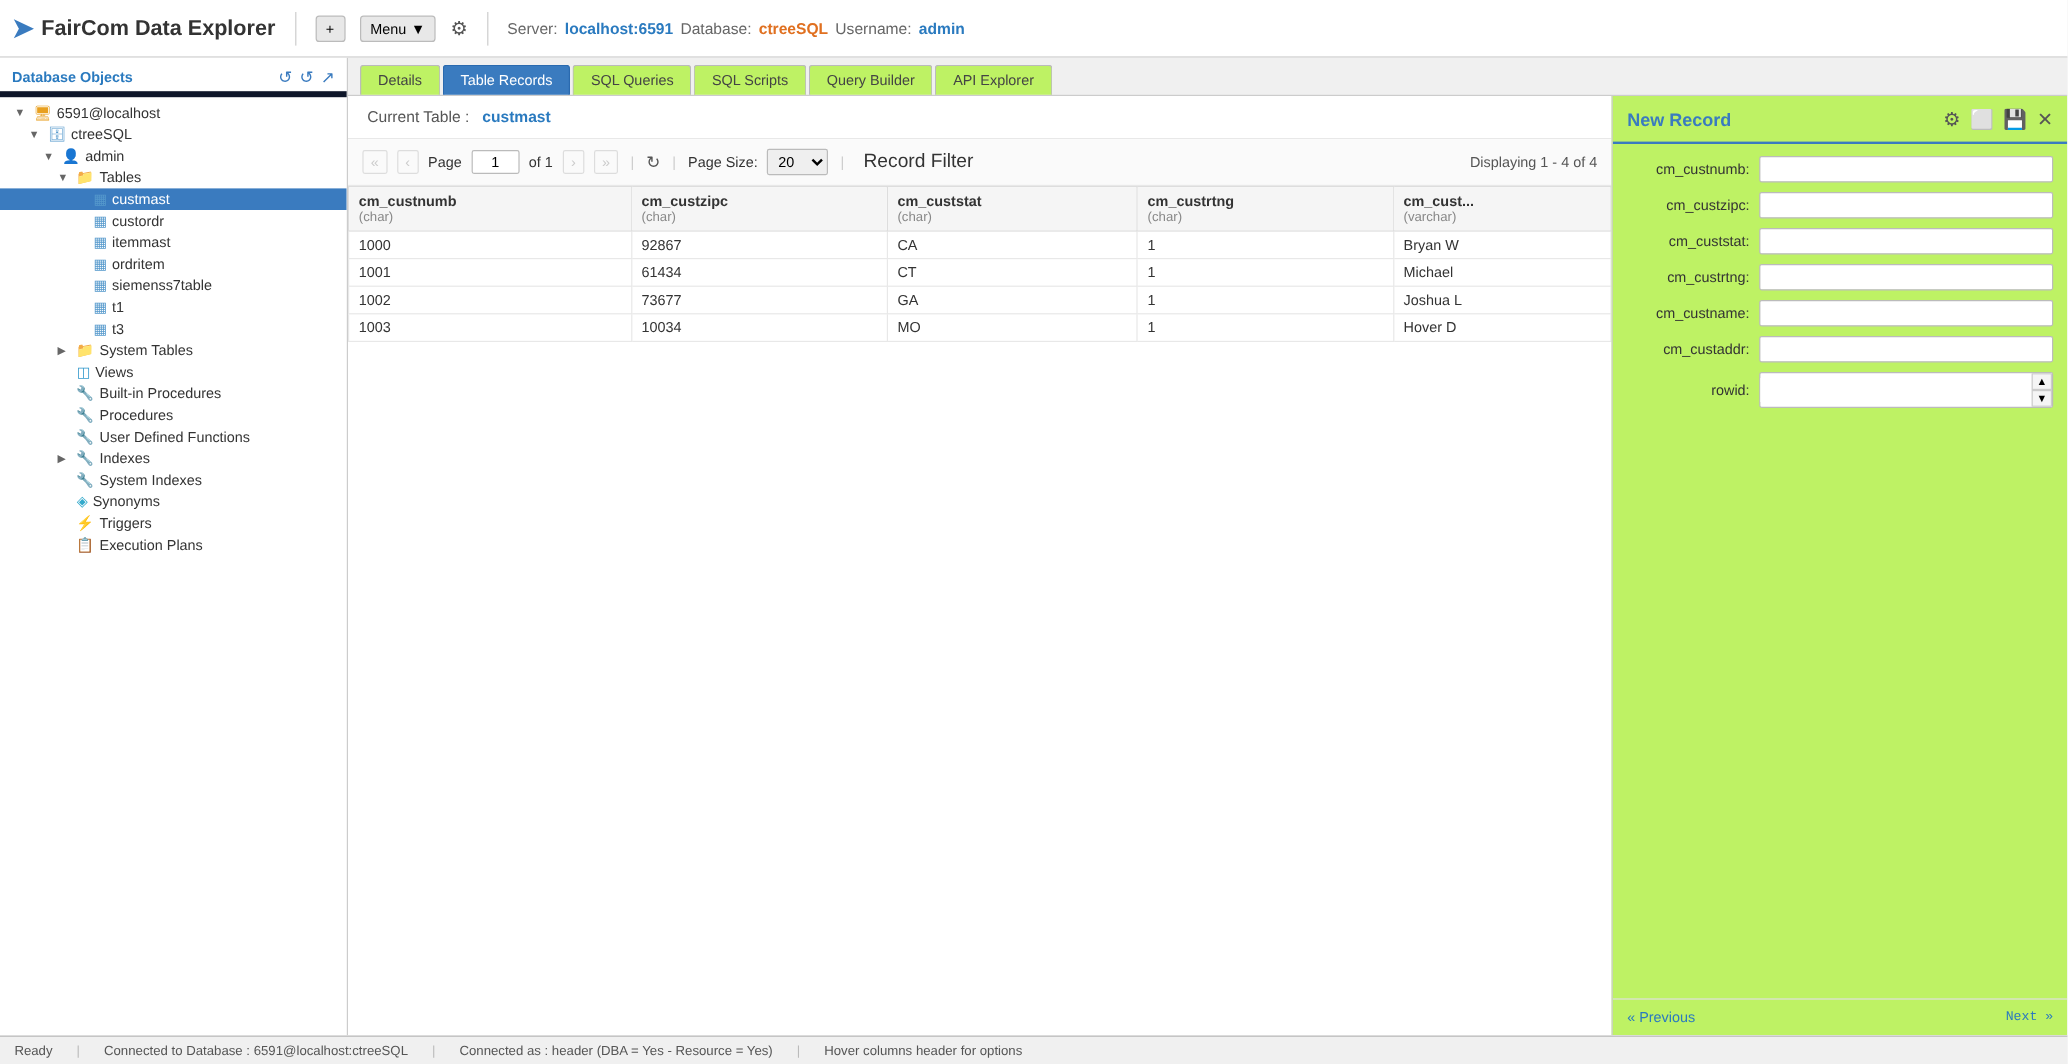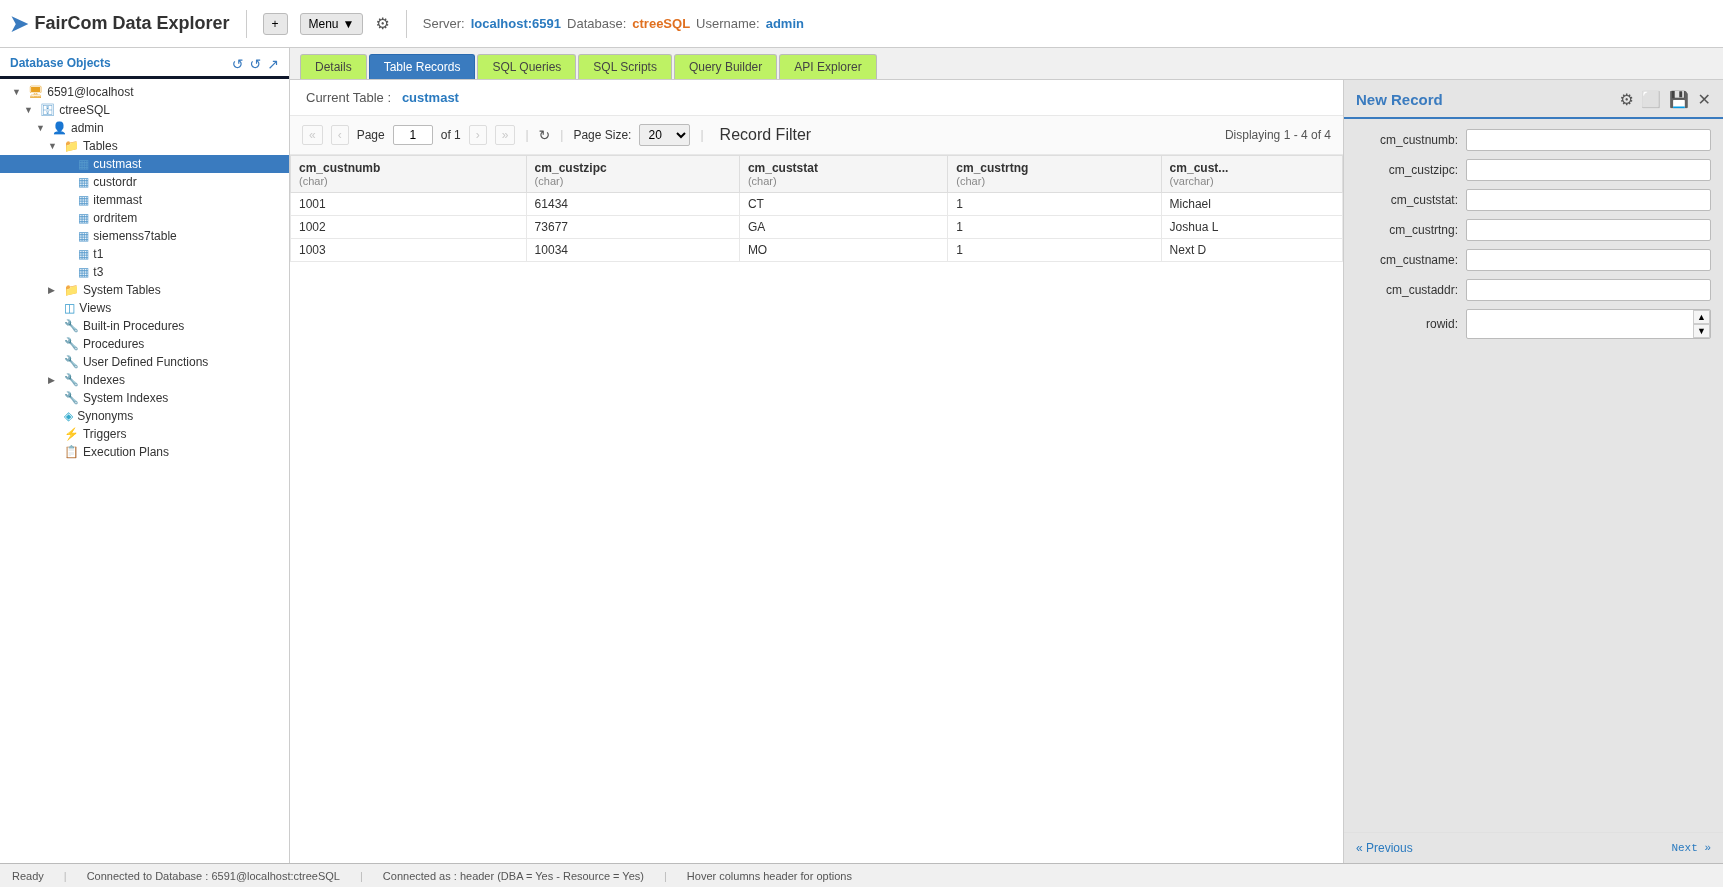--- a/index.html
+++ b/index.html
@@ -14,21 +14,21 @@
     .top-bar-icon { font-size: 16px; color: #555; cursor: pointer; }
     .server-info { display: flex; align-items: center; gap: 6px; font-size: 13px; }
     .server-info span { color: #666; }
     .server-info a { color: #2a7abf; text-decoration: none; font-weight: bold; }
 
     
     .main-layout { display: flex; flex: 1; overflow: hidden; }
 
     
     .sidebar { width: 290px; background: #fff; border-right: 1px solid #ccc; display: flex; flex-direction: column; overflow: hidden; }
-    .sidebar-header { padding: 8px 10px 4px 10px; display: flex; justify-content: space-between; border-bottom: 3px solid #0f172a; }
+    .sidebar-header { padding: 8px 10px 4px 10px; display: flex; align-items: center; justify-content: space-between; border-bottom: 5px solid #0f172a; }
     .sidebar-title { color: #2a7abf; font-size: 12px; font-weight: bold; }
     .sidebar-icons { display: flex; gap: 6px; }
     .sidebar-icon { color: #3a7bbf; font-size: 14px; cursor: pointer; }
     .sidebar-tree { flex: 1; overflow-y: auto; padding: 4px 0; }
     .tree-item { display: flex; align-items: center; gap: 4px; padding: 2px 4px 2px 0; cursor: pointer; white-space: nowrap; font-size: 12px; }
     .tree-item.selected { background: #3a7bbf; color: #fff; }
     .tree-item.selected .tree-label { color: #fff; }
     .tree-indent-1 { padding-left: 12px; }
     .tree-indent-2 { padding-left: 24px; }
     .tree-indent-3 { padding-left: 36px; }
@@ -73,21 +73,21 @@
     .pag-divider { color: #ccc; margin: 0 2px; }
 
     
     .data-table { width: 100%; border-collapse: collapse; font-size: 12px; }
     .data-table th { background: #f5f5f5; border: 1px solid #ddd; padding: 5px 8px; text-align: left; position: sticky; top: 0; z-index: 1; cursor: pointer; white-space: nowrap; }
     .data-table th .col-name { font-weight: bold; color: #333; }
     .data-table th .col-type { font-weight: normal; color: #888; font-size: 11px; }
     .data-table td { border: 1px solid #e8e8e8; padding: 4px 8px; white-space: nowrap; overflow: hidden; max-width: 180px; text-overflow: ellipsis; }
 
     
-    .new-record-panel { width: 380px; border-left: 1px solid #ccc; background: #e5e5e5; display: flex; flex-direction: column; overflow: hidden; }
+    .new-record-panel { width: 380px; border-left: 1px solid #ccc; background: #bef264; display: flex; flex-direction: column; overflow: hidden; }
     .new-record-header { display: flex; align-items: center; justify-content: space-between; padding: 10px 12px 8px 12px; border-bottom: 2px solid #3a7bbf; }
     .new-record-title { font-size: 15px; font-weight: bold; color: #3a7bbf; }
     .new-record-icons { display: flex; gap: 8px; }
     .nr-icon { font-size: 16px; color: #555; cursor: pointer; }
     .new-record-form { flex: 1; overflow-y: auto; padding: 10px 12px; }
     .form-row { display: flex; align-items: center; margin-bottom: 8px; }
     .form-label { width: 110px; font-size: 12px; color: #333; text-align: right; padding-right: 8px; flex-shrink: 0; }
     .form-input { flex: 1; border: 1px solid #bbb; border-radius: 2px; padding: 3px 6px; font-size: 12px; background: #fff; }
     .new-record-footer { display: flex; justify-content: space-between; padding: 8px 12px; border-top: 1px solid #e0e0e0; }
     .nr-prev-btn { background: none; border: none; color: #2a7abf; font-size: 12px; cursor: pointer; }
@@ -308,40 +308,47 @@
                     <div class="col-name">cm_custrtng</div>
                     <div class="col-type">(char)</div>
                   </th>
                   <th>
                     <div class="col-name">cm_cust...</div>
                     <div class="col-type">(varchar)</div>
                   </th>
                 </tr>
             </thead>
             <tbody>
+            <tr>
+                  <td>1000</td>
+                  <td>92867</td>
+                  <td>CA</td>
+                  <td>1</td>
+                  <td>Bryan W</td>
+                </tr>
                 <tr>
                   <td>1001</td>
                   <td>61434</td>
                   <td>CT</td>
                   <td>1</td>
                   <td>Michael</td>
                 </tr>
                 <tr>
                   <td>1002</td>
                   <td>73677</td>
                   <td>GA</td>
                   <td>1</td>
                   <td>Joshua L</td>
                 </tr>
                 <tr>
                   <td>1003</td>
                   <td>10034</td>
                   <td>MO</td>
                   <td>1</td>
-                  <td>Next D</td>
+                  <td>Hover D</td>
                 </tr>
               </tbody>
           </table>
         </div>
       </div>
 
       <div class="new-record-panel">
         <div class="new-record-header">
           <span class="new-record-title">New Record</span>
           <div class="new-record-icons">

